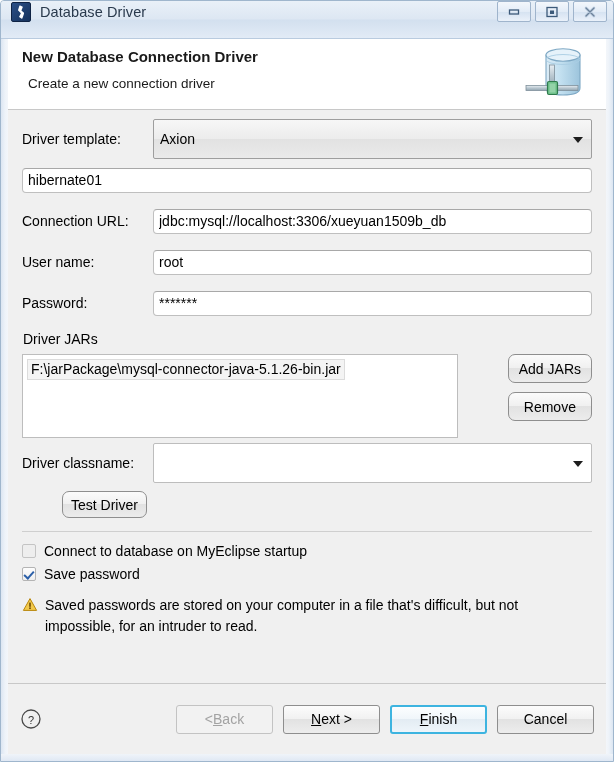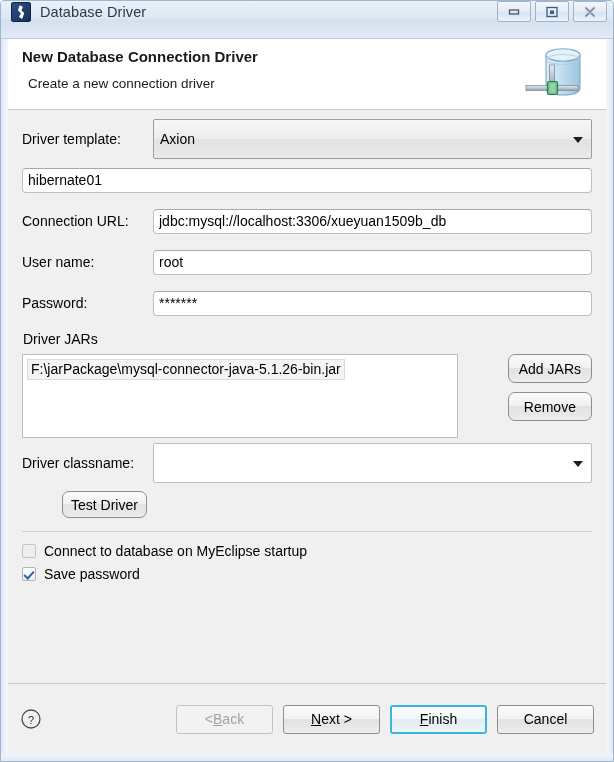--- a/index.html
+++ b/index.html
@@ -471,20 +471,28 @@
     <div class="chk-row">
       <span class="chk unchecked"></span>
       <span class="chk-label">Connect to database on MyEclipse startup</span>
     </div>
 
     <div class="chk-row">
       <span class="chk checked"></span>
       <span class="chk-label">Save password</span>
     </div>
 
+    <div id="warn-row">
+      <svg id="warn-icon" viewBox="0 0 16 16">
+        <path d="M8 1.6 L14.6 13.4 L1.4 13.4 Z" fill="#f2c94c" stroke="#b8860b" stroke-width="1"></path>
+        <rect x="7.2" y="5.6" width="1.6" height="4.2" fill="#6b4a06"></rect>
+        <rect x="7.2" y="10.4" width="1.6" height="1.6" fill="#6b4a06"></rect>
+      </svg>
+      <div id="warn-text">Saved passwords are stored on your computer in a file that's difficult, but not impossible, for an intruder to read.</div>
+    </div>
 
   </div>
 
   <div id="footer">
     <svg id="help-icon" viewBox="0 0 22 22">
       <circle cx="11" cy="11" r="9" fill="none" stroke="#4a4a4a" stroke-width="1.3"></circle>
       <text x="11" y="15.5" font-family="Liberation Sans, sans-serif" font-size="11" fill="#333" text-anchor="middle">?</text>
     </svg>
 
     <div class="footer-spacer"></div>

